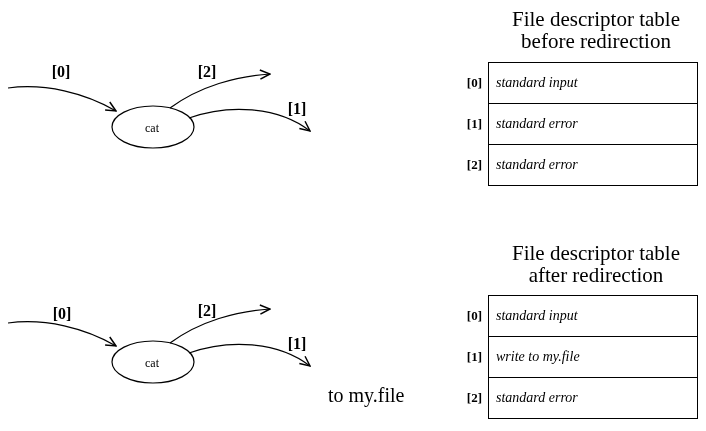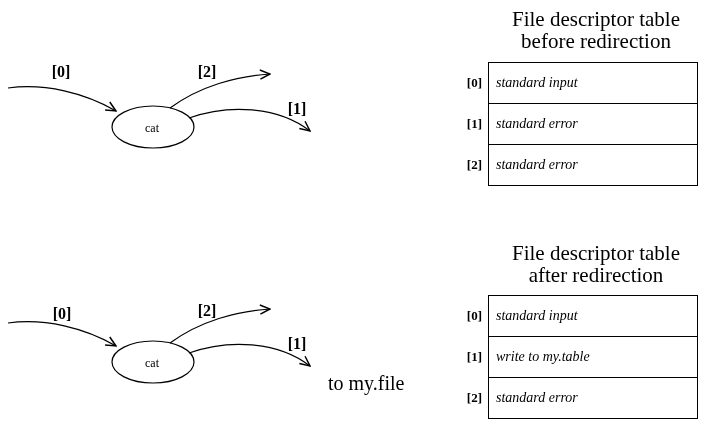--- a/index.html
+++ b/index.html
@@ -26,20 +26,21 @@
     font-size: 12px;
     line-height: 1;
     white-space: nowrap;
     transform: translate(-50%, -50%);
   }
   .note {
     position: absolute;
     font-size: 20px;
     line-height: 22px;
     white-space: nowrap;
+    margin-top: 12px;
   }
   .fd-title {
     position: absolute;
     left: 478px;
     width: 236px;
     text-align: center;
     font-size: 21px;
     line-height: 22px;
   }
   .fd-title div { white-space: nowrap; }
@@ -128,17 +129,17 @@
     <div>File descriptor table</div>
     <div>after redirection</div>
   </div>
   <div class="fd-index-col" style="top:295px;">
     <div class="fd-index">[0]</div>
     <div class="fd-index">[1]</div>
     <div class="fd-index">[2]</div>
   </div>
   <div class="fd-table" style="top:295px;">
     <div class="fd-row">standard input</div>
-    <div class="fd-row">write to my.table</div>
+    <div class="fd-row">write to my.file</div>
     <div class="fd-row">standard error</div>
   </div>
 
 </div>
 
 </body></html>

